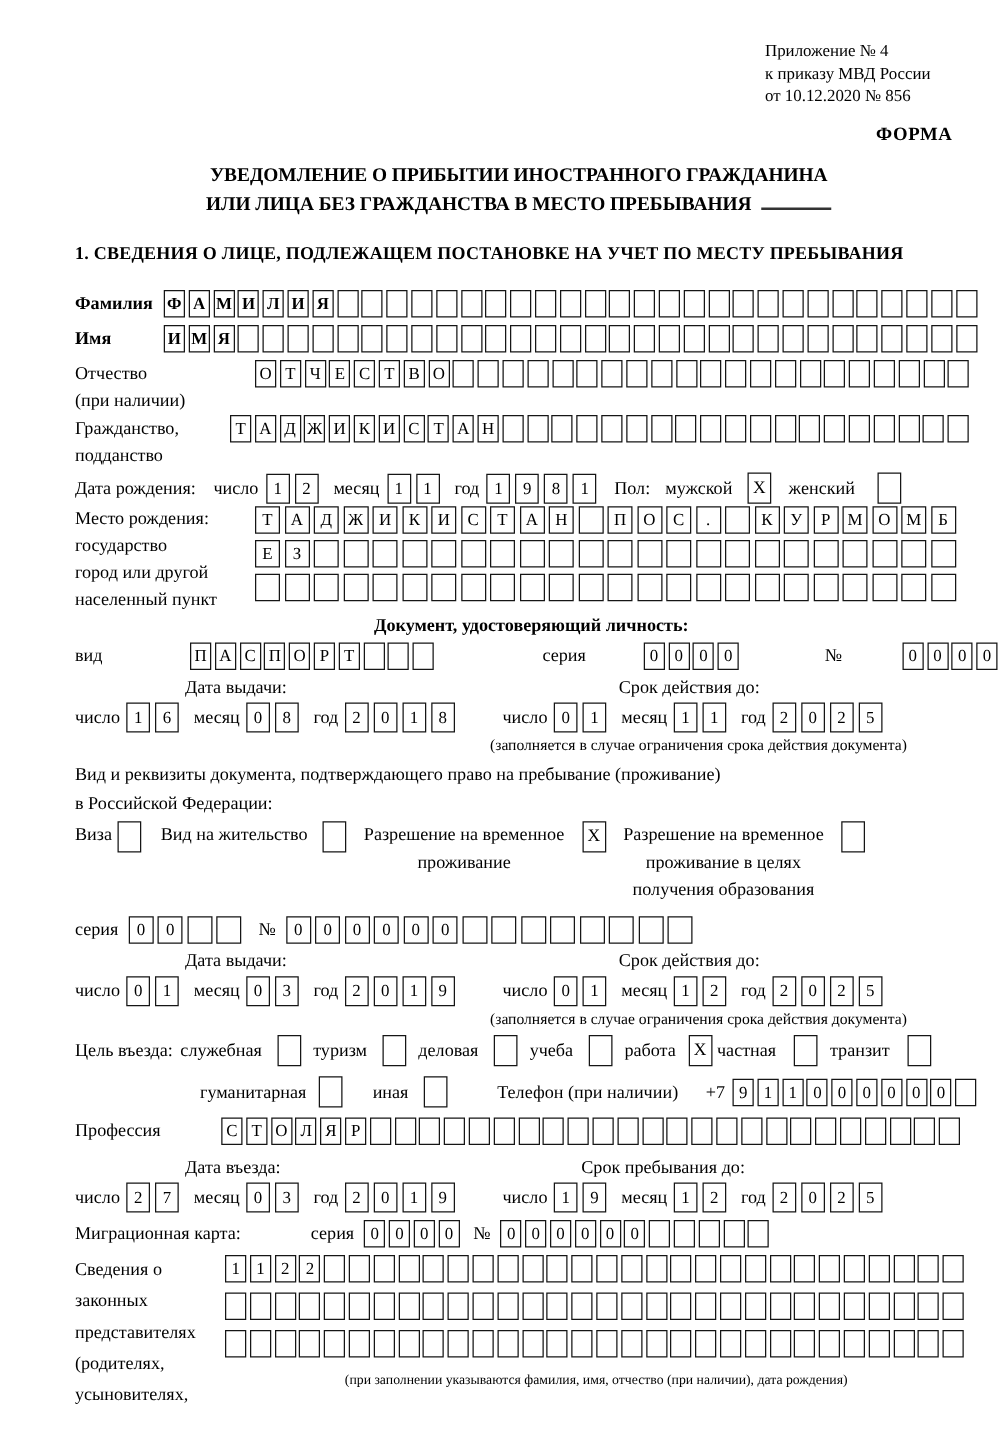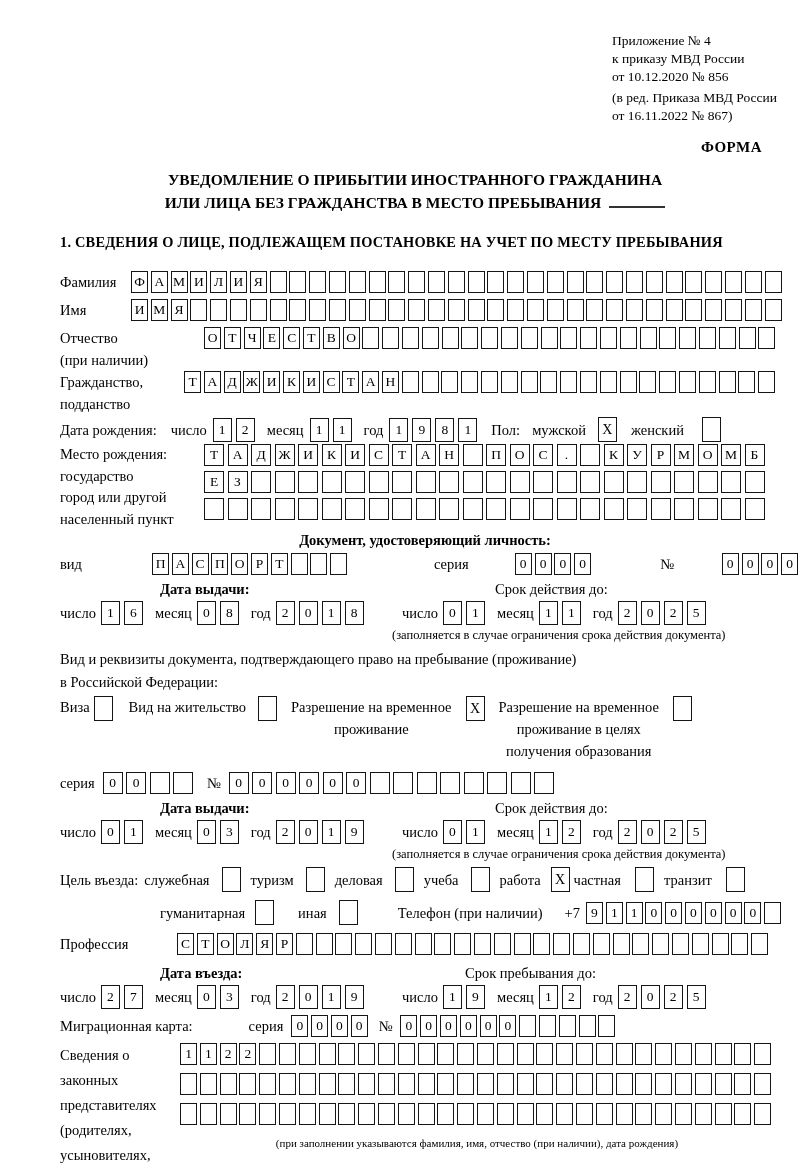--- a/index.html
+++ b/index.html
@@ -30,29 +30,29 @@
   .lw117{width:117px;flex:none;}
   .lw120{width:120px;flex:none;}
   .ml2{margin-left:2px;}.ml4{margin-left:4px;}.ml6{margin-left:6px;}.ml8{margin-left:8px;}
   .ml10{margin-left:10px;}.ml12{margin-left:12px;}.ml14{margin-left:14px;}.ml16{margin-left:16px;}
   .ml26{margin-left:26px;}.ml44{margin-left:44px;}.ml56{margin-left:56px;}
   .stack .cells{margin-bottom:5px;}
   .stack .cells:last-child{margin-bottom:0;}
   .ml-lines{line-height:21.5px;}
   .doc-h{text-align:center;font-weight:bold;margin:2px 0 4px 0;}
   .hdr-row{position:relative;margin-bottom:2px;height:18px;}
-  .hdr1{position:absolute;left:100px;font-weight:bold;}
+  .hdr1{position:absolute;left:88px;}
   .hdr2{position:absolute;left:435px;}
   .hdr2b{position:absolute;left:405px;}
   .date-row{position:relative;margin-bottom:3px;}
   .dg2{position:absolute;left:342px;top:0;}
   .note{font-size:12.5px;margin-left:332px;margin-bottom:5px;}
   .intro{line-height:23px;margin-bottom:2px;}
   .opt-center{text-align:center;line-height:22px;}
-  .r-surname,.r-name{margin-bottom:6px;}
+  .r-surname,.r-name{margin-bottom:6px;font-weight:bold;}
   .r-cit{margin-bottom:2px;}
   .r-bd{margin-bottom:2px;align-items:center;}
   .r-bd .lbl{margin-right:6px;}
   .r-bd .cells{margin-right:8px;}
   .r-bd .cell{width:19px;height:24px;margin-right:4px;}
   .r-bp{margin-bottom:2px;}
   .r-vid{margin-bottom:6px;gap:40px;}
   .r-opts{margin-bottom:10px;}
   .r-ser2{margin-bottom:6px;}
   .r-purpose{margin-bottom:8px;align-items:center;}
@@ -65,24 +65,20 @@
 </style>
 </head>
 <body>
 
 <div class="page">
 
   <div class="top-note">
     <div>Приложение № 4</div>
     <div>к приказу МВД России</div>
     <div>от 10.12.2020 № 856</div>
-    <div class="revision">
-      <div>(в ред. Приказа МВД России</div>
-      <div>от 16.11.2022 № 867)</div>
-    </div>
   </div>
 
   <div class="forma">ФОРМА</div>
 
   <div class="title">
     <div>УВЕДОМЛЕНИЕ О ПРИБЫТИИ ИНОСТРАННОГО ГРАЖДАНИНА</div>
     <div><span>ИЛИ ЛИЦА БЕЗ ГРАЖДАНСТВА В МЕСТО ПРЕБЫВАНИЯ</span><span class="title-blank"></span></div>
   </div>
 
   <div class="sec">1. СВЕДЕНИЯ О ЛИЦЕ, ПОДЛЕЖАЩЕМ ПОСТАНОВКЕ НА УЧЕТ ПО МЕСТУ ПРЕБЫВАНИЯ</div>

